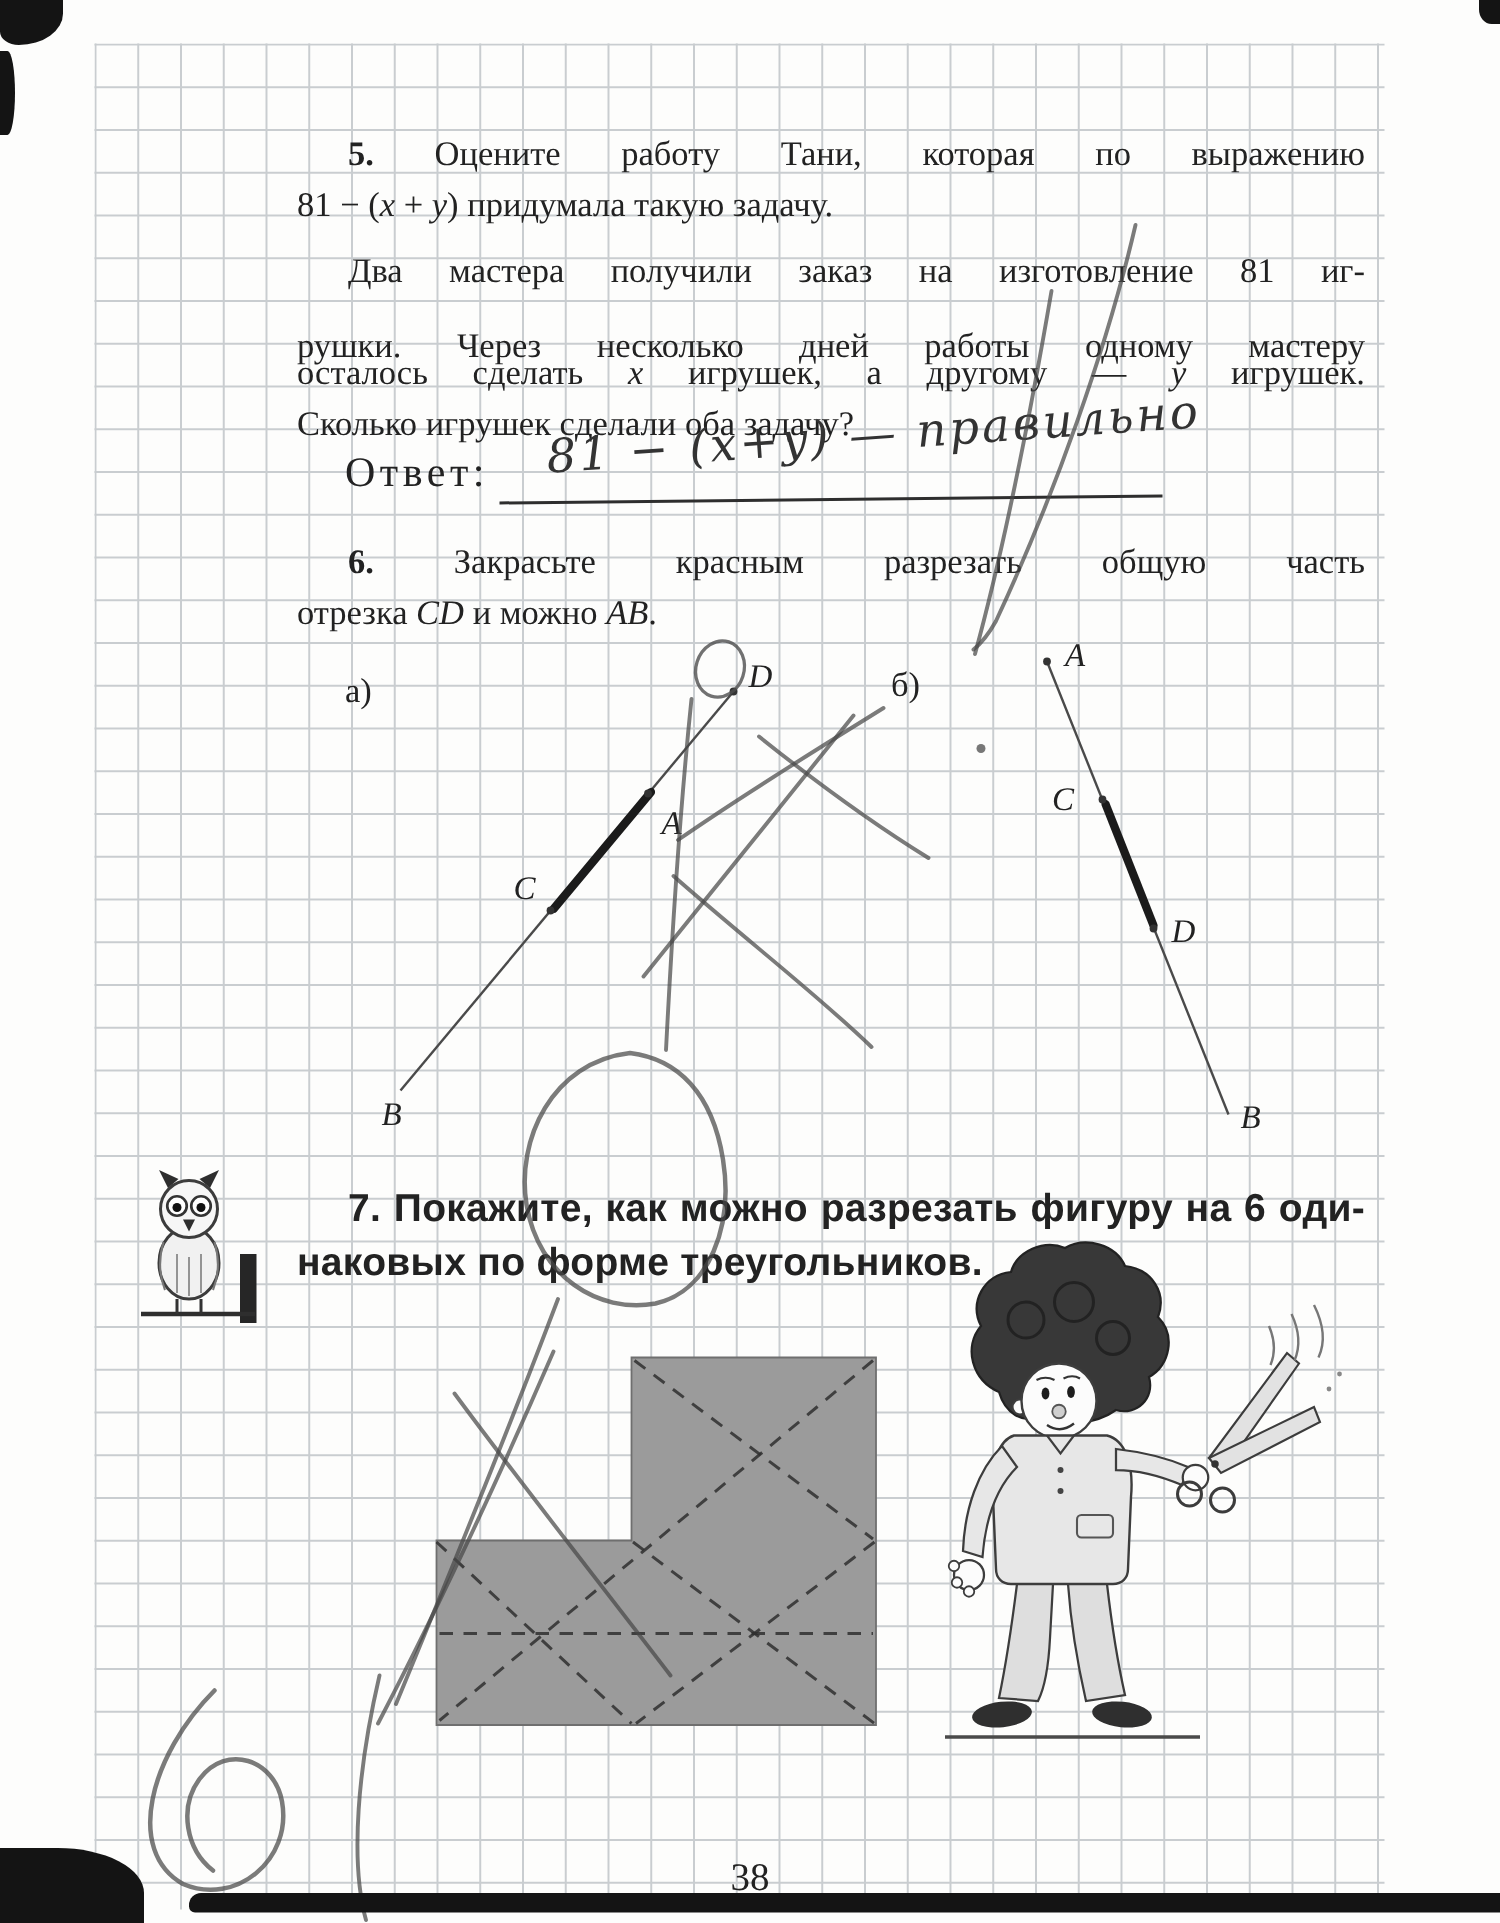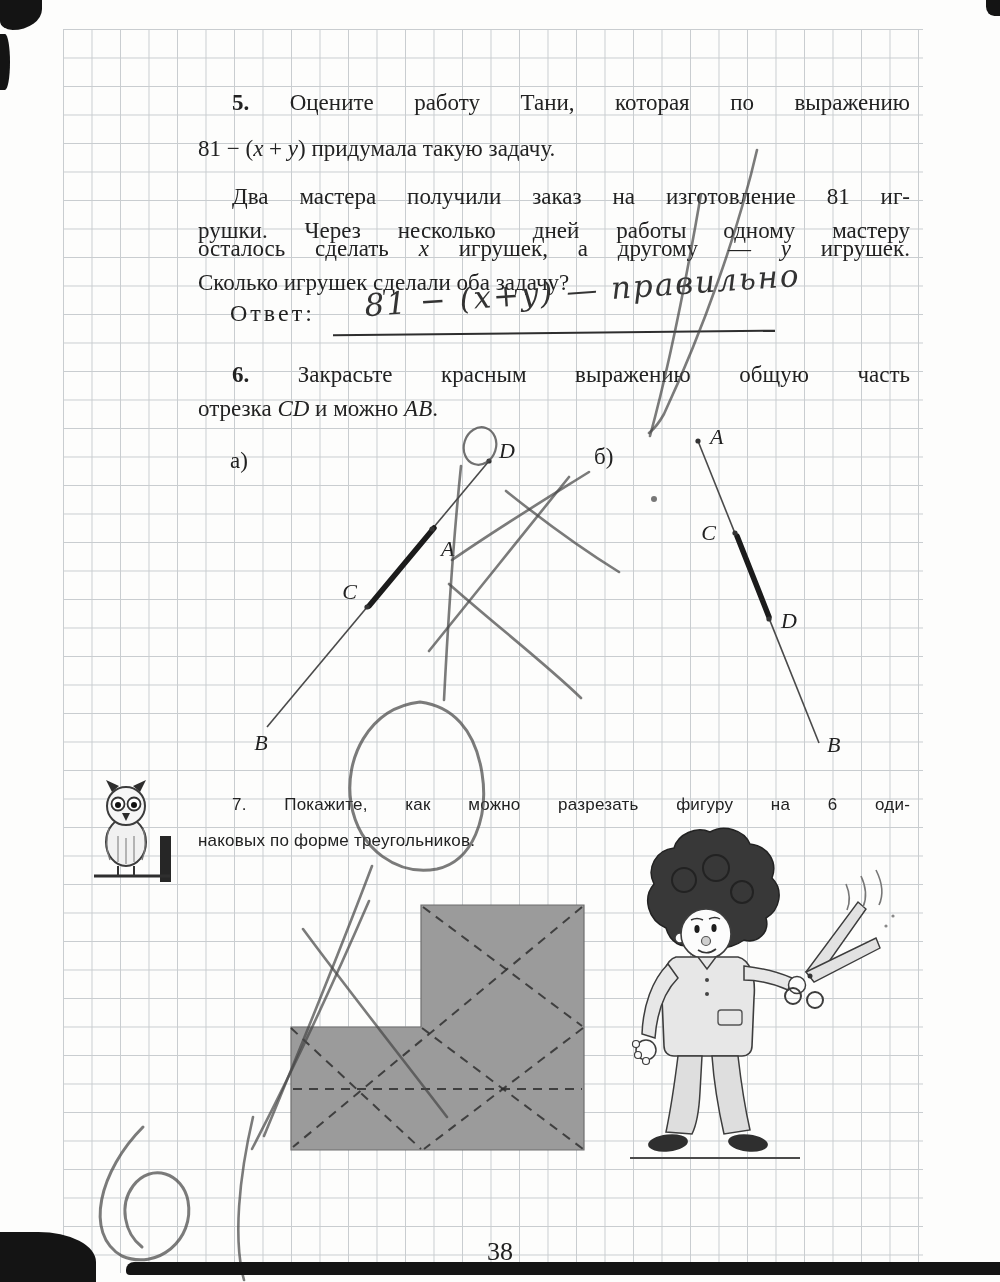--- a/index.html
+++ b/index.html
@@ -9,23 +9,23 @@
     background-image:
       linear-gradient(to right,#c9cdd0 1px,transparent 1px),
       linear-gradient(to bottom,#c9cdd0 1px,transparent 1px);
     background-size:28.5px 28.5px;background-color:transparent}
   .line{position:absolute;left:198px;width:712px;font-size:23px;line-height:34px;
     text-align:justify;text-align-last:justify;color:#222}
   .line.last{text-align:left;text-align-last:auto}
   .ind{padding-left:34px}
   .b{font-weight:bold}
   .i{font-style:italic}
-  .sans{font-family:"Liberation Sans",sans-serif;font-weight:normal;font-size:17px;letter-spacing:.2px}
+  .sans{font-family:"Liberation Sans",sans-serif;font-weight:bold;font-size:26px;letter-spacing:.2px}
   .fig-label{position:absolute;font-size:23px;color:#222}
-  .answer-label{position:absolute;left:230px;top:300px;font-size:24px;letter-spacing:3px;color:#222}
+  .answer-label{position:absolute;left:230px;top:300px;font-size:28px;letter-spacing:3px;color:#222}
   .answer-line{position:absolute;left:333px;top:332px;width:442px;height:2px;background:#2e2e2e;transform:rotate(-.6deg)}
   .handwriting{position:absolute;left:364px;top:272px;font-family:"DejaVu Serif",serif;font-style:italic;
     font-size:31px;letter-spacing:2px;color:#333;transform:rotate(-4deg);white-space:nowrap}
   .page-num{position:absolute;left:460px;top:1237px;width:80px;text-align:center;font-size:26px;color:#222}
   svg.layer{position:absolute;left:0;top:0;pointer-events:none}
   .fl{stroke:#4a4a4a;stroke-width:1.6;fill:none}
   .pt{fill:#333}
   .marked{stroke:#1b1b1b;stroke-width:5.5;stroke-linecap:round;fill:none}
   .plab{font-family:"Liberation Serif",serif;font-style:italic;font-size:22px;fill:#222}
   .pencil{fill:none;stroke:#484848;stroke-width:2.6;opacity:.72;stroke-linecap:round}
@@ -34,36 +34,36 @@
   .artifact{position:absolute;background:#141414}
 </style>
 </head>
 <body>
 
 <div class="grid"></div>
 
 <div class="line ind" style="top:86px">
   <span class="b">5.</span><span> Оцените работу Тани, которая по выражению</span>
 </div>
-<div class="line last" style="top:132px">
+<div class="line last" style="top:120px">
   <span>81 − (</span><span class="i">x</span><span> + </span><span class="i">y</span><span>) придумала такую задачу.</span>
 </div>
-<div class="line ind" style="top:180px">Два мастера получили заказ на изготовление 81 иг-</div>
+<div class="line ind" style="top:164px">Два мастера получили заказ на изготовление 81 иг-</div>
 <div class="line" style="top:214px">рушки. Через несколько дней работы одному мастеру</div>
 <div class="line" style="top:232px">
   <span>осталось сделать </span><span class="i">x</span><span> игрушек, а другому — </span><span class="i">y</span><span> игрушек.</span>
 </div>
 <div class="line last" style="top:266px">Сколько игрушек сделали оба задачу?</div>
 
 <div class="answer-label">Ответ:</div>
 <div class="answer-line"></div>
 <div class="handwriting">81 − (x+y) — правильно</div>
 
 <div class="line ind" style="top:358px">
-  <span class="b">6.</span><span> Закрасьте красным выражению общую часть</span>
+  <span class="b">6.</span><span> Закрасьте красным разрезать общую часть</span>
 </div>
 <div class="line last" style="top:392px">
   <span>отрезка </span><span class="i">CD</span><span> и можно </span><span class="i">AB</span><span>.</span>
 </div>
 
 <div class="fig-label" style="left:230px;top:448px">а)</div>
 <div class="fig-label" style="left:594px;top:444px">б)</div>
 
 <div class="line ind sans" style="top:788px">
   <span>7.</span><span> Покажите, как можно разрезать фигуру на 6 оди-</span>

